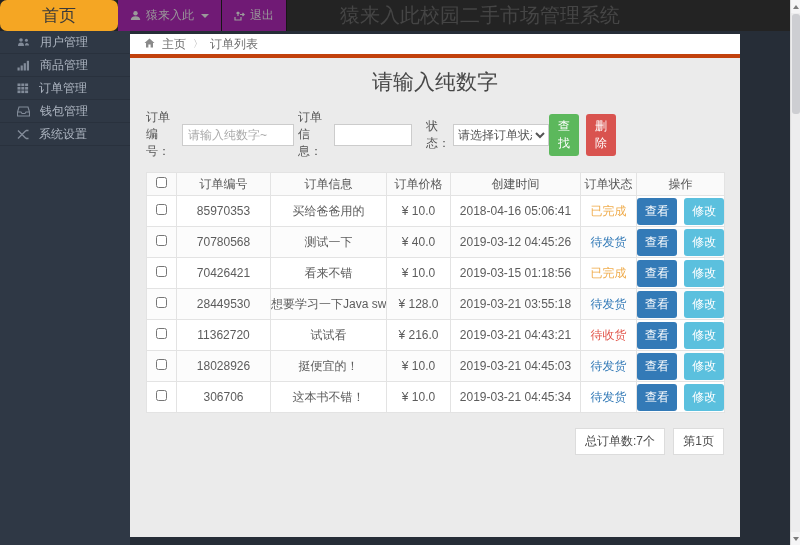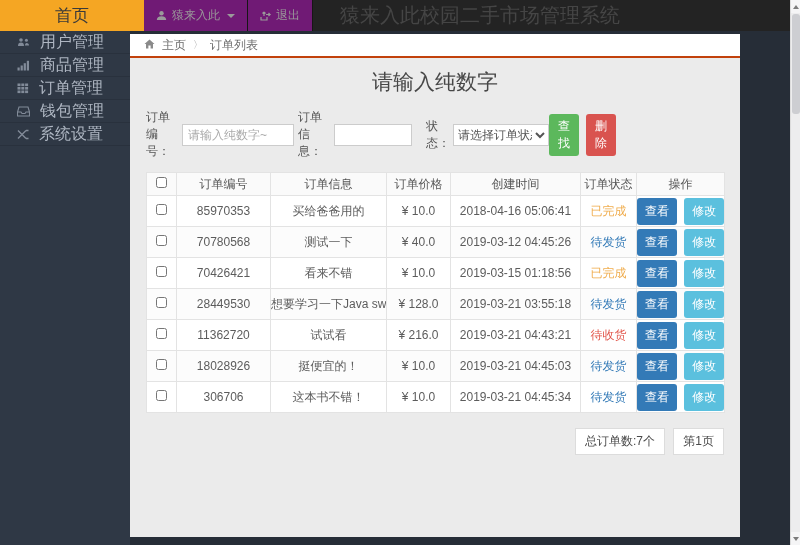--- a/index.html
+++ b/index.html
@@ -6,34 +6,34 @@
   html,body { width:800px; height:545px; }
   body {
     position:relative; overflow:hidden;
     background:#262d37;
     font-family:"Liberation Sans","DejaVu Sans",sans-serif;
     -webkit-font-smoothing:antialiased;
   }
 
   
   .navbar { position:absolute; top:0; left:0; width:790px; height:31px; background:#232323; display:flex; align-items:stretch; }
-  .brand { width:144px; background:#f5a623; color:#3a3a3a; font-size:17px; display:flex; align-items:center; justify-content:center; cursor:pointer; }
+  .brand { width:118px; background:#f5a623; color:#3a3a3a; font-size:17px; display:flex; align-items:center; justify-content:center; cursor:pointer;border-radius:7px; }
   .nav-item { display:flex; align-items:center; gap:5px; padding:0 12px; font-size:12px; color:#9a9a9a; background:#701a75; border-right:1px solid #161616; cursor:pointer; }
   .nav-item svg { display:block; }
   .caret { width:0; height:0; border-left:4px solid transparent; border-right:4px solid transparent; border-top:4px solid #9a9a9a; margin-left:2px; }
   .nav-title { position:absolute; left:480px; top:0; transform:translateX(-50%); line-height:31px; font-size:20px; color:#454545; white-space:nowrap; }
 
   
   .sidebar { position:absolute; top:31px; left:0; width:130px; bottom:0; background:#2f3845; }
-  .side-item { display:flex; align-items:center; gap:10px; height:23px; padding-left:17px; font-size:16px; color:#aeb6c2; border-bottom:1px solid #29313d; cursor:pointer; }
+  .side-item { display:flex; align-items:center; gap:10px; height:23px; padding-left:17px; font-size:12px; color:#aeb6c2; border-bottom:1px solid #29313d; cursor:pointer; }
   .side-item svg { display:block; flex:none; }
 
   
   .main { position:absolute; left:130px; top:34px; width:610px; bottom:8px; background:#ebebeb; overflow:hidden; }
-  .breadcrumb { height:24px; background:#ffffff; border-bottom:2px solid #c2410c; display:flex; align-items:center; gap:7px; padding-left:14px; font-size:12px; color:#6d6d6d; }
+  .breadcrumb { height:24px; background:#ffffff; border-bottom:4px solid #c2410c; display:flex; align-items:center; gap:7px; padding-left:14px; font-size:12px; color:#6d6d6d; }
   .crumb-sep { color:#9a9a9a; font-size:10px; }
   .crumb-link { cursor:pointer; }
 
   .page-title { text-align:center; font-size:21px; color:#474747; margin:10px 0 13px; }
 
   
   .filters { display:flex; align-items:center; margin:0 16px 12px; font-size:12px; color:#555; }
   .filters label { margin-right:3px; }
   .filters input[type=text] { height:22px; border:1px solid #cccccc; background:#fff; font-size:12px; padding:0 5px; color:#333; outline:none; }
   .filters input::placeholder { color:#aaa; }

